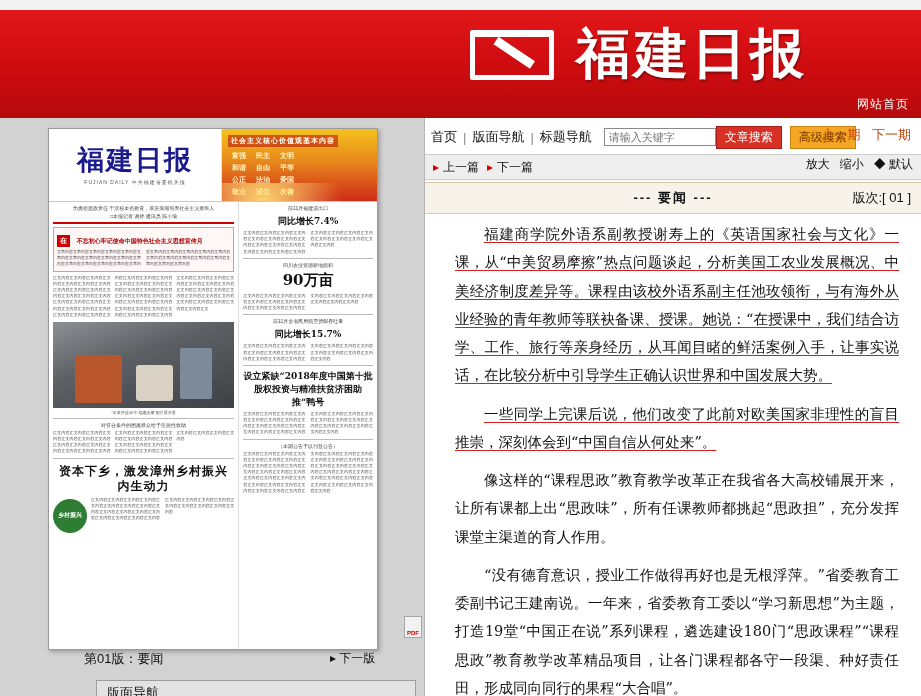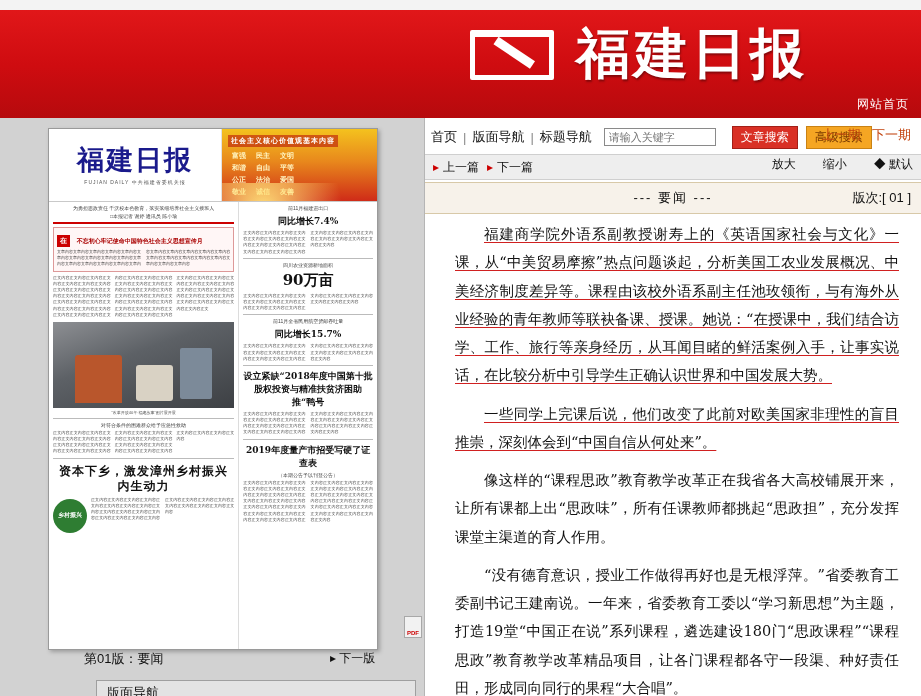--- a/index.html
+++ b/index.html
@@ -349,21 +349,21 @@
     box-sizing: border-box;
     margin-left: 6px;
     background: #fff;
   }
   .btn-red {
     background: #d93025;
     color: #fff;
     border: 1px solid #a31f17;
     font-size: 12px;
     padding: 2px 8px;
-    margin-left: 16px;
+    margin-left: 0;
     cursor: pointer;
   }
   .btn-orange {
     background: #f5a623;
     color: #7a3b00;
     border: 1px solid #c98214;
     font-size: 12px;
     padding: 2px 8px;
     margin-left: 8px;
     cursor: pointer;
@@ -390,39 +390,39 @@
   .subnav-row .arrow { color: #c00; margin: 0 4px 0 8px; }
   .zoom-controls {
     position: absolute;
     right: 8px; top: 38px;
     font-size: 12px;
     color: #111;
     display: flex;
     align-items: center;
     gap: 10px;
   }
-  .zoom-controls .zc { cursor: pointer; margin-left: 17px; }
+  .zoom-controls .zc { cursor: pointer; }
   .date-row {
     position: absolute;
     left: 0; top: 64px;
     width: 496px; height: 30px;
     background: #f7f2ea;
     border-top: 1px solid #d8c9a8;
     border-bottom: 1px solid #d8c9a8;
     display: flex;
     align-items: center;
     font-size: 13px;
     color: #111;
   }
   .date-row .d-date { margin-left: 10px; }
   .date-row .d-section {
     position: absolute;
     left: 50%;
     transform: translateX(-50%);
-    font-weight: normal;
+    font-weight: bold;
     letter-spacing: 2px;
   }
   .date-row .d-banci {
     position: absolute;
     right: 10px;
   }
   .article {
     position: absolute;
     left: 0; top: 96px;
     width: 496px; height: 482px;
@@ -569,21 +569,20 @@
           正文内容正文内容正文内容正文内容正文内容正文内容正文内容正文内容正文内容正文内容正文内容正文内容正文内容正文内容正文内容正文内容正文内容正文内容正文内容正文内容
         </div>
         <div class="mp-rule"></div>
 
         <div class="mp-head-small">设立紧缺“2018年度中国第十批股权投资与精准扶贫济困助推“鸭号</div>
         <div class="mp-text mp-cols2">
           正文内容正文内容正文内容正文内容正文内容正文内容正文内容正文内容正文内容正文内容正文内容正文内容正文内容正文内容正文内容正文内容正文内容正文内容正文内容正文内容正文内容正文内容正文内容正文内容正文内容正文内容正文内容正文内容
         </div>
         <div class="mp-rule"></div>
 
-        <div class="mp-head-small">2019年度量产市招受写硬了证查表</div>
         <div class="mp-kicker">（本期公告予以刊登公告）</div>
         <div class="mp-text mp-cols2">
           正文内容正文内容正文内容正文内容正文内容正文内容正文内容正文内容正文内容正文内容正文内容正文内容正文内容正文内容正文内容正文内容正文内容正文内容正文内容正文内容正文内容正文内容正文内容正文内容正文内容正文内容正文内容正文内容正文内容正文内容正文内容正文内容正文内容正文内容正文内容正文内容正文内容正文内容正文内容正文内容正文内容正文内容正文内容正文内容正文内容正文内容正文内容正文内容正文内容正文内容
         </div>
       </div>
     </div>
 
     <div class="mp-footer">
       
       

